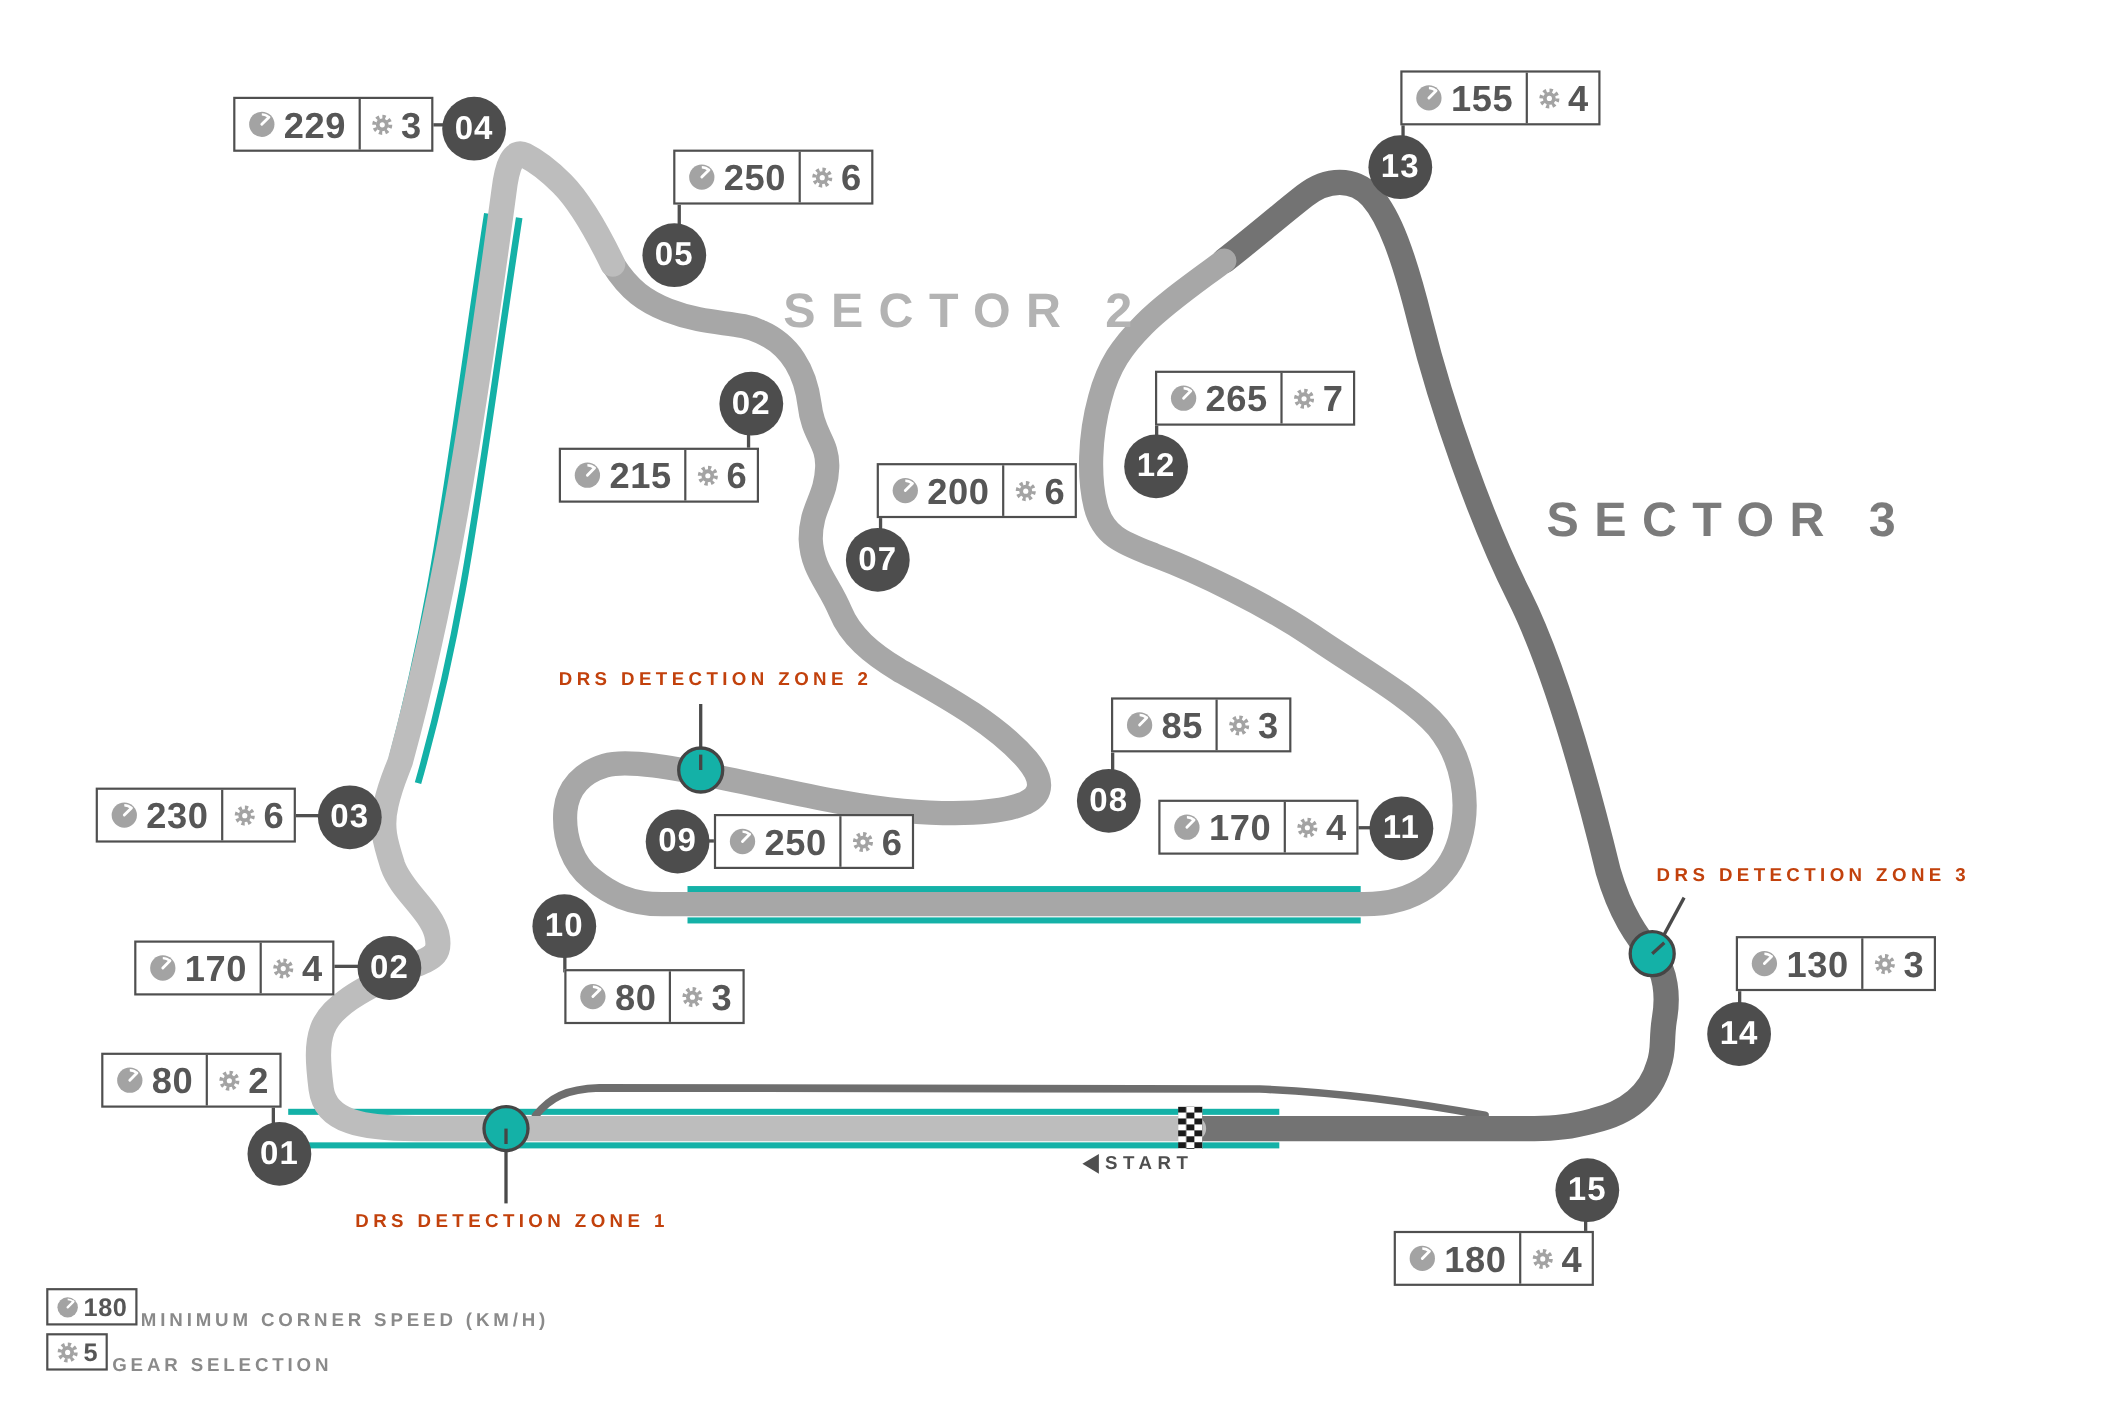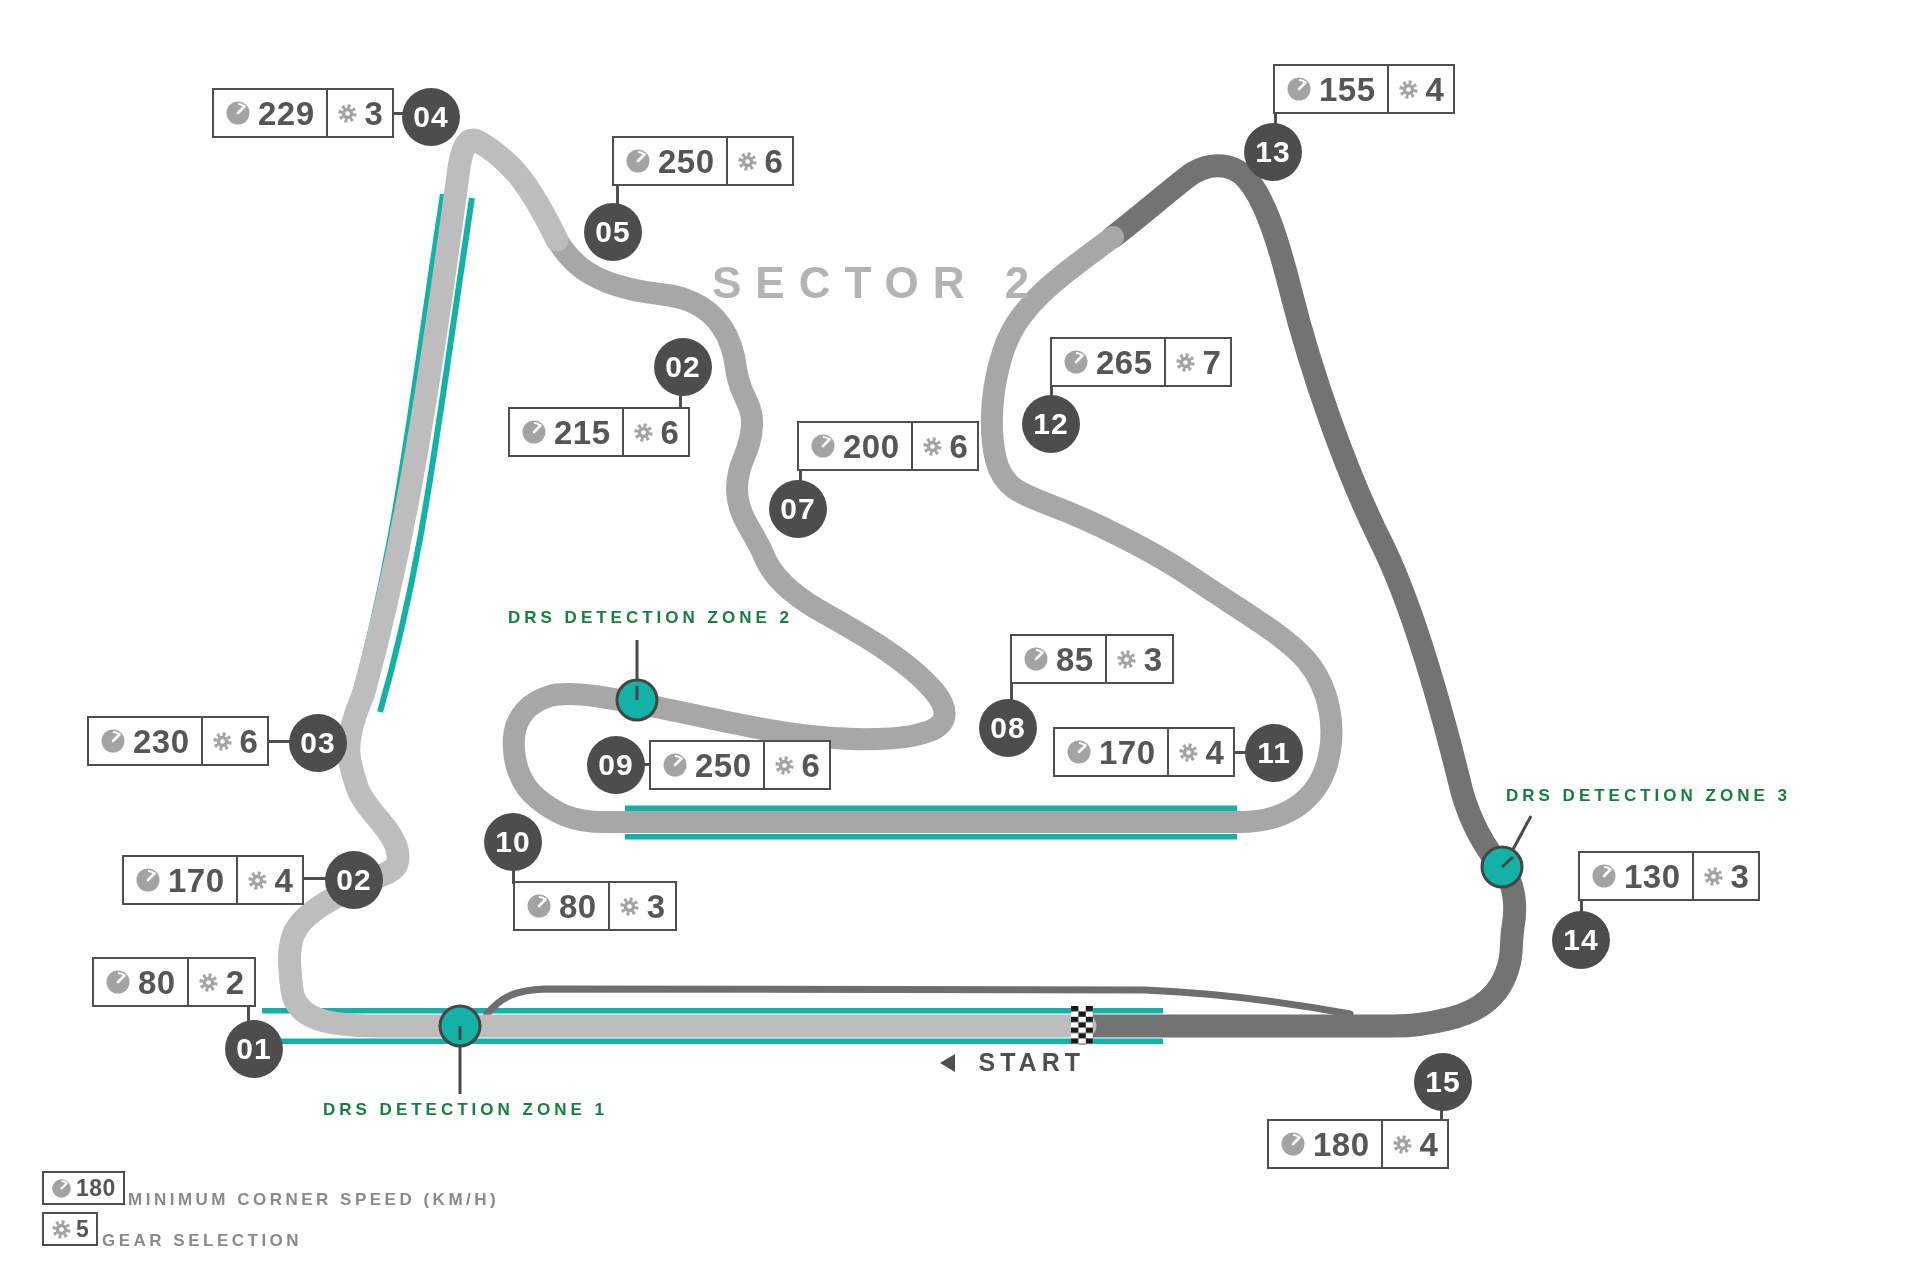--- a/index.html
+++ b/index.html
@@ -33,29 +33,29 @@
   
   .sector{
     position:absolute;font-weight:700;font-size:44px;letter-spacing:14px;z-index:2;white-space:nowrap;
   }
   .sector.s1{color:#bdbdbd;}
   .sector.s2{color:#b3b3b3;}
   .sector.s3{color:#7b7b7b;}
 
   
   .drslabel{
-    position:absolute;font-weight:700;font-size:17px;letter-spacing:4px;color:#15803d;
+    position:absolute;font-weight:700;font-size:17px;letter-spacing:4px;color:#c2410c;
     z-index:6;white-space:nowrap;
   }
 
   
   .startlabel{
     position:absolute;left:940px;top:1048px;width:145px;text-align:right;z-index:6;
-    font-weight:700;font-size:25px;letter-spacing:5px;color:#4f4f4f;white-space:nowrap;
-    display:flex;justify-content:space-between;align-items:center;gap:6px;
+    font-weight:700;font-size:17px;letter-spacing:5px;color:#4f4f4f;white-space:nowrap;
+    display:flex;justify-content:flex-end;align-items:center;gap:6px;
   }
   .tri-left{
     width:0;height:0;border-top:9px solid transparent;border-bottom:9px solid transparent;
     border-right:15px solid #4f4f4f;display:inline-block;
   }
 
   
   .lgbox{
     position:absolute;display:inline-flex;align-items:center;gap:4px;height:34px;
     border:2px solid #4f4f4f;background:#fff;box-sizing:border-box;padding:0 7px;z-index:6;
@@ -173,20 +173,21 @@
       <line x1="637" y1="700" x2="637" y2="686" stroke="#454545" stroke-width="3"></line>
     </g>
     <g>
       <line x1="1504" y1="866" x2="1531" y2="816" stroke="#4a4a4a" stroke-width="3"></line>
       <circle cx="1502" cy="867" r="20" fill="#14b1a7" stroke="#454545" stroke-width="3"></circle>
       <line x1="1502" y1="867" x2="1513" y2="857" stroke="#454545" stroke-width="3"></line>
     </g>
   </svg>
 
   <div class="sector s2" style="left:712px;top:258px">SECTOR 2</div>
+  <div class="sector s3" style="left:1406px;top:448px">SECTOR 3</div>
 
   <div class="drslabel" style="left:323px;top:1100px">DRS DETECTION ZONE 1</div>
   <div class="drslabel" style="left:508px;top:608px">DRS DETECTION ZONE 2</div>
   <div class="drslabel" style="left:1506px;top:786px">DRS DETECTION ZONE 3</div>
 
   <div class="startlabel">
     <i class="tri-left"></i>
     <span>START</span>
   </div>
 

